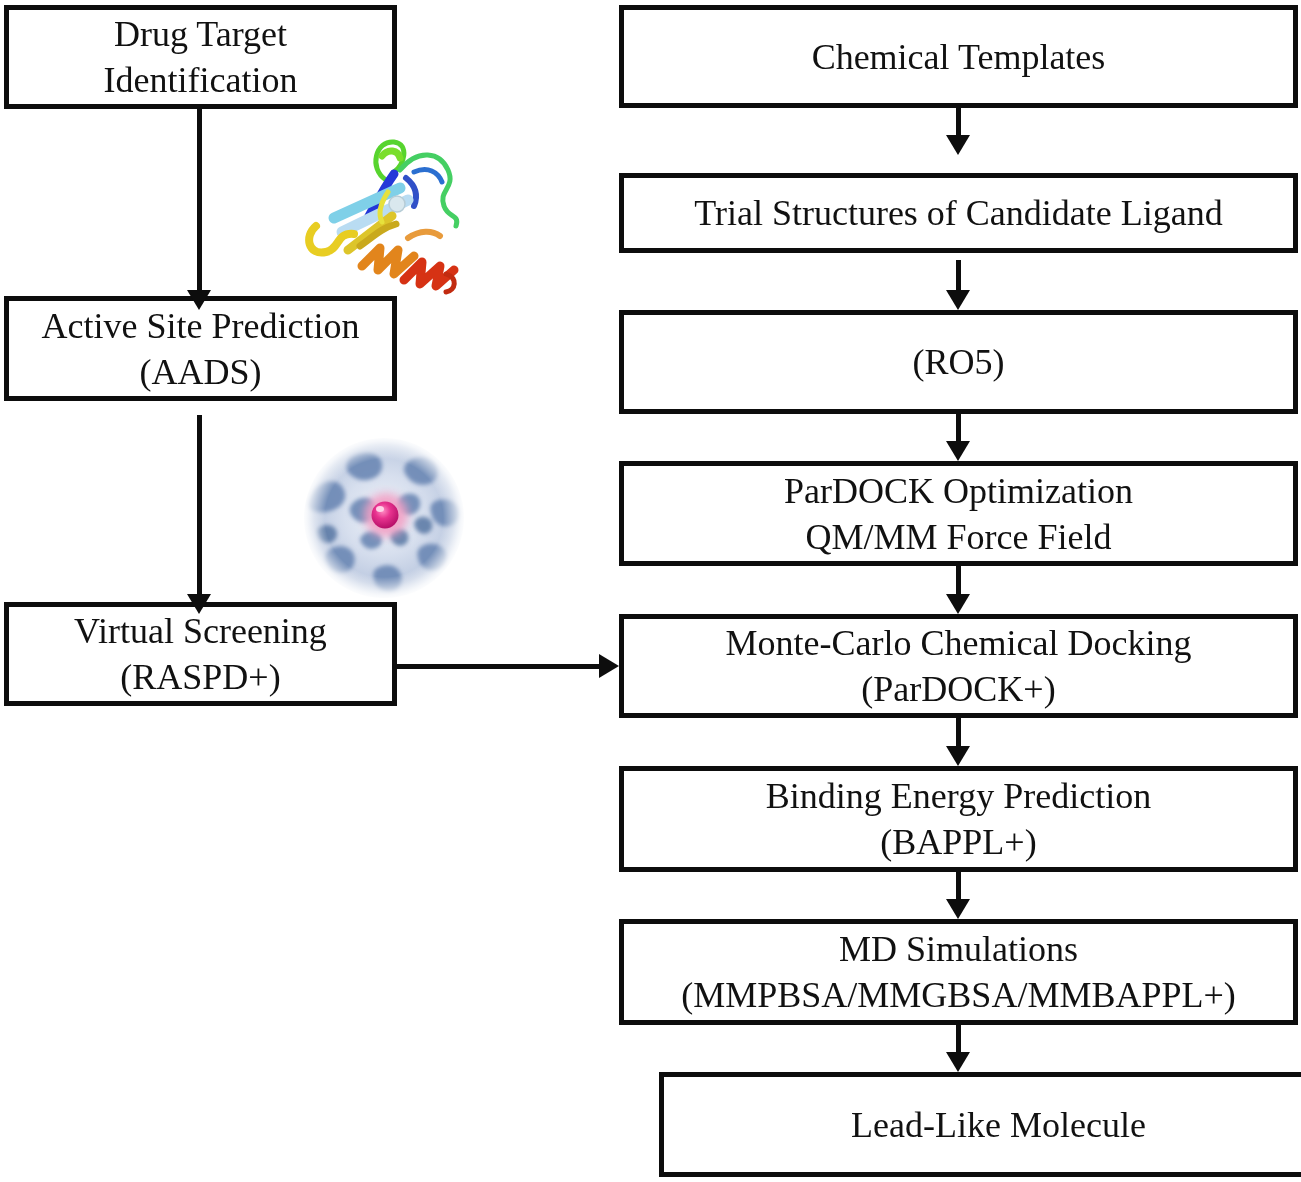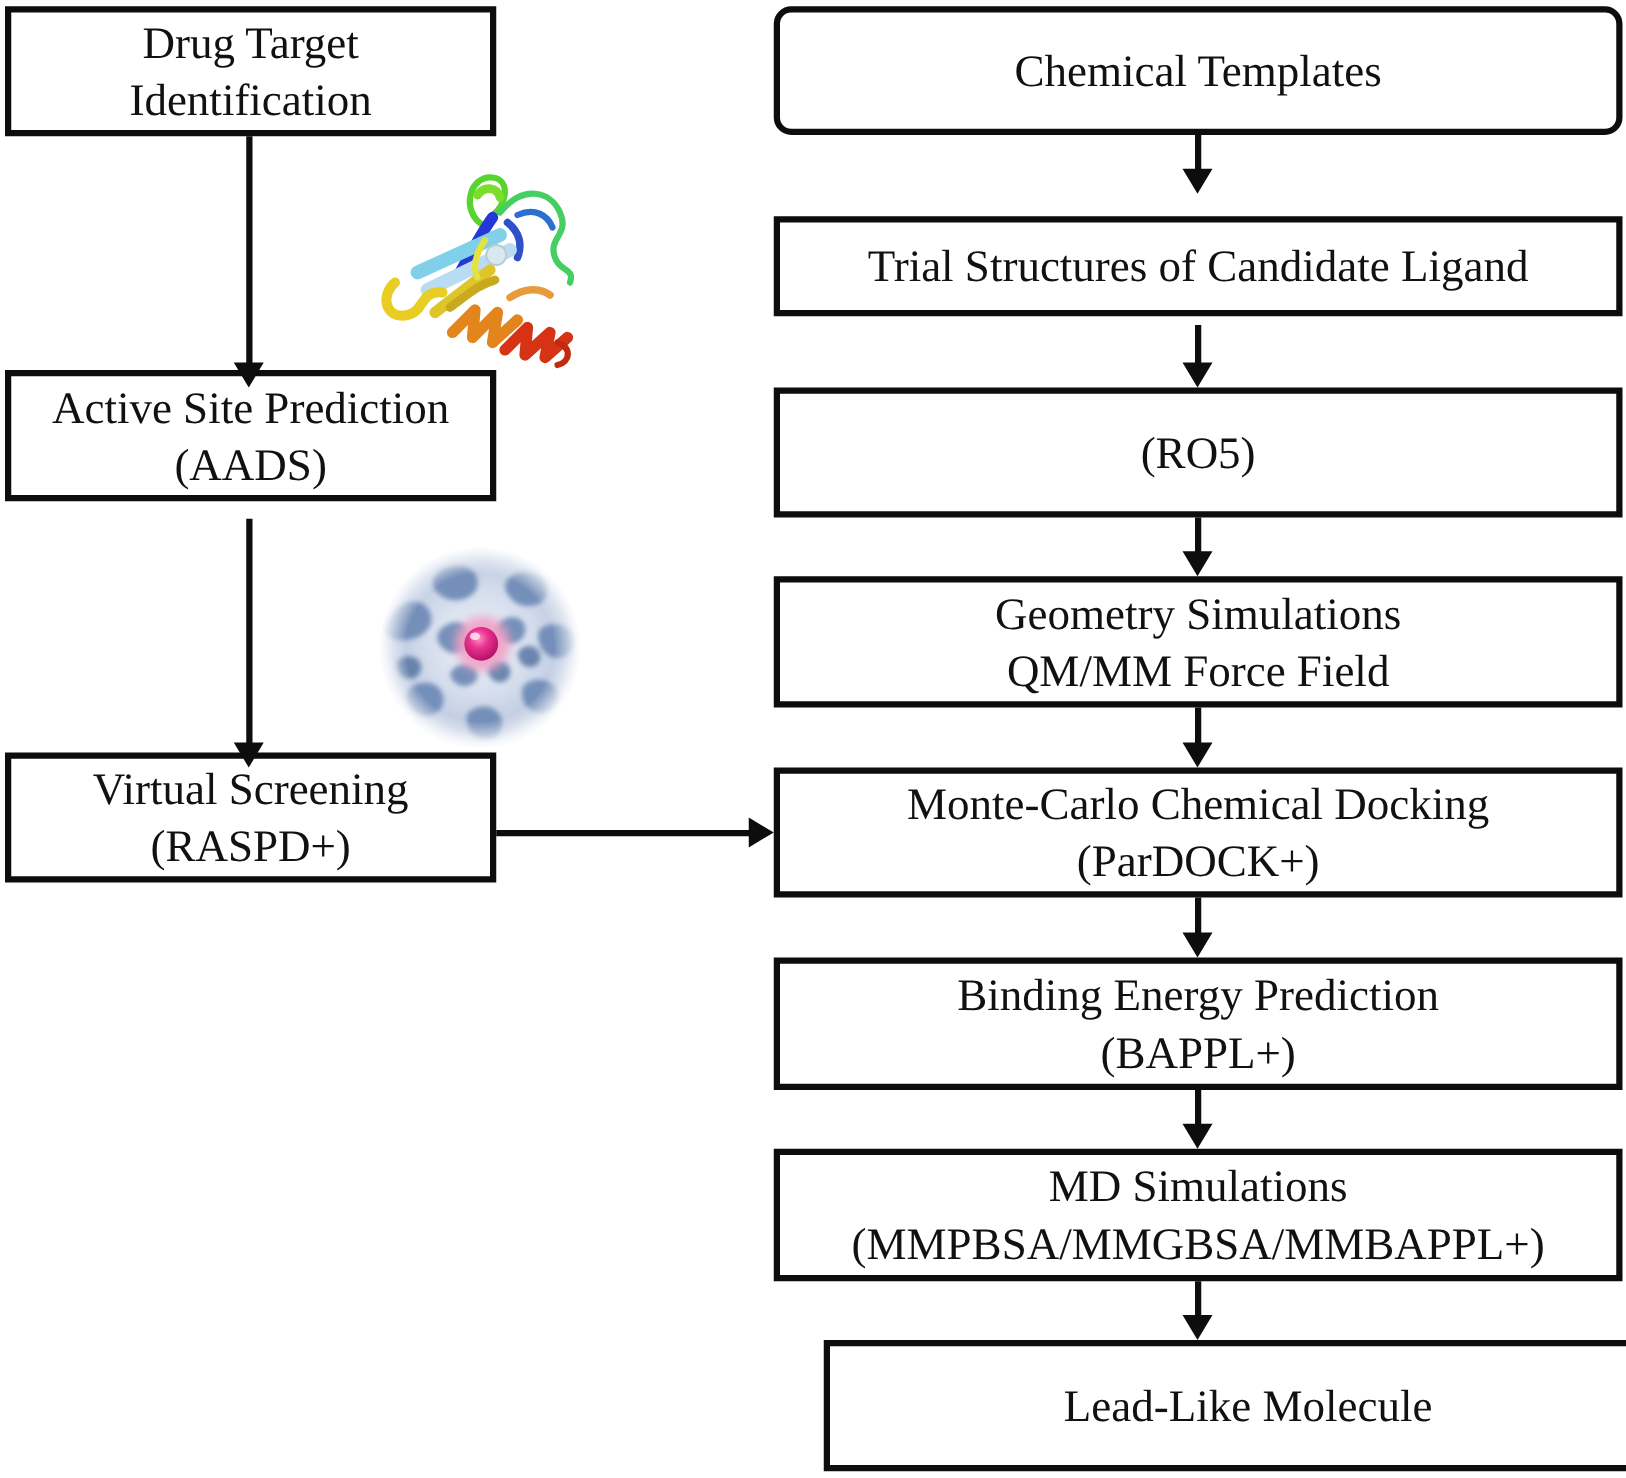--- a/index.html
+++ b/index.html
@@ -62,34 +62,34 @@
   <div class="node leftcol" style="top:296px;height:105px;">
     <span>Active Site Prediction</span>
     <span>(AADS)</span>
   </div>
 
   <div class="node leftcol" style="top:602px;height:104px;">
     <span>Virtual Screening</span>
     <span>(RASPD+)</span>
   </div>
 
-  <div class="node rightcol" style="top:5px;height:103px;border-radius:14px;">
+  <div class="node rightcol" style="top:5px;height:103px;">
     <span>Chemical Templates</span>
   </div>
 
   <div class="node rightcol" style="top:173px;height:80px;font-family:Liberation Serif, serif;">
     <span>Trial Structures of Candidate Ligand</span>
   </div>
 
   <div class="node rightcol" style="top:310px;height:104px;">
     <span>(RO5)</span>
   </div>
 
   <div class="node rightcol" style="top:461px;height:105px;">
-    <span>Geometry Simulations</span>
+    <span>ParDOCK Optimization</span>
     <span>QM/MM Force Field</span>
   </div>
 
   <div class="node rightcol" style="top:614px;height:104px;">
     <span>Monte-Carlo Chemical Docking</span>
     <span>(ParDOCK+)</span>
   </div>
 
   <div class="node rightcol" style="top:766px;height:106px;">
     <span>Binding Energy Prediction</span>

